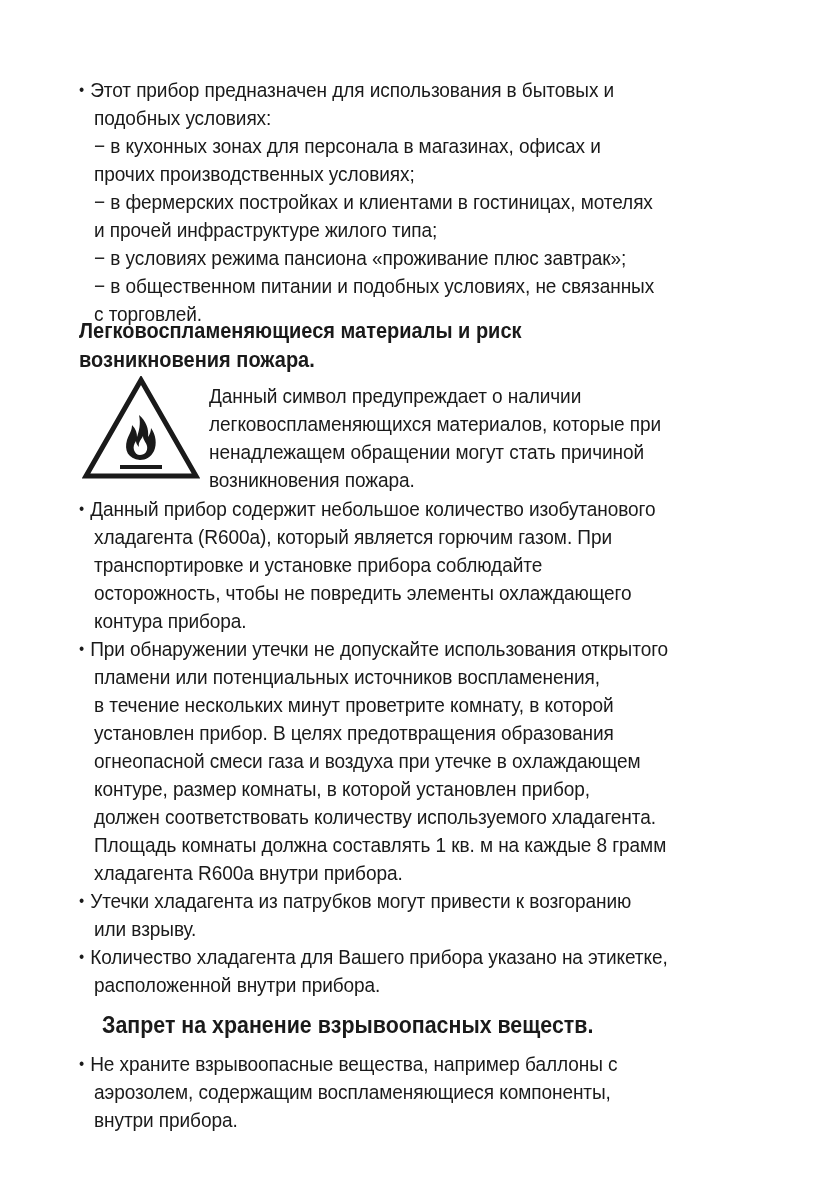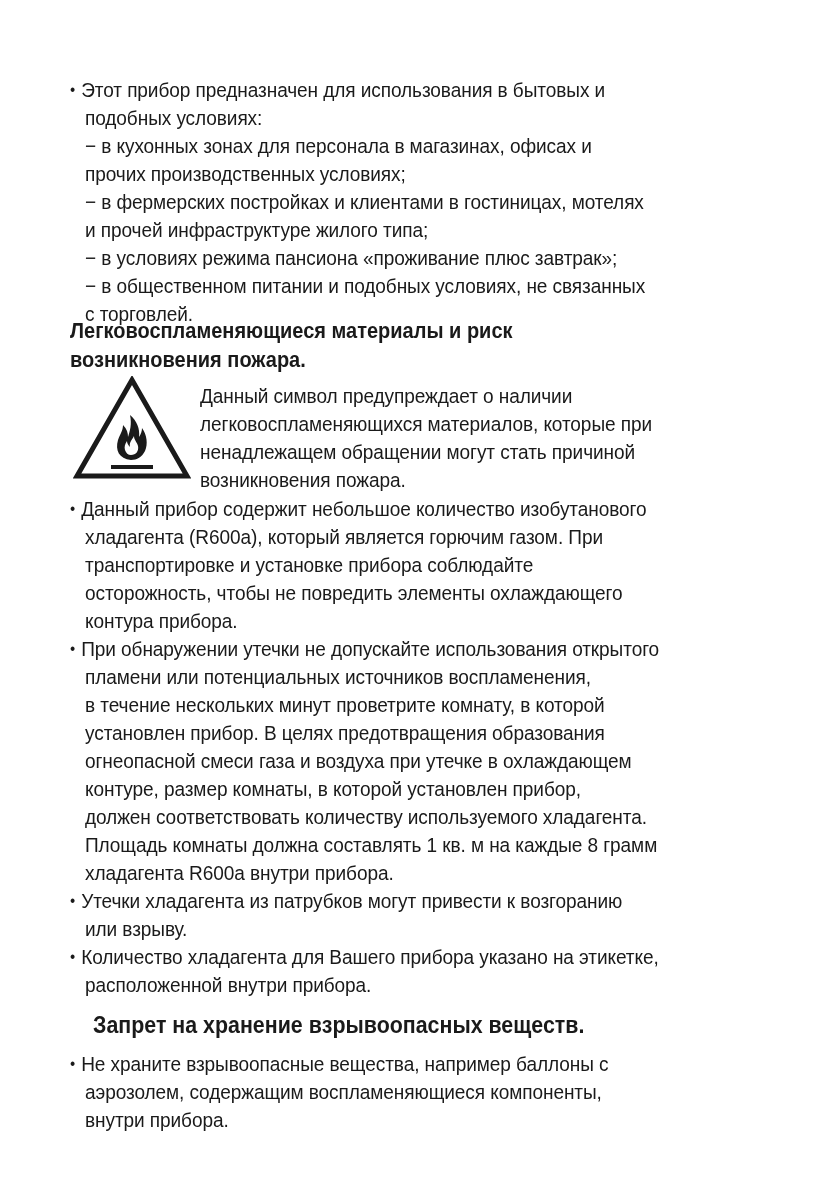--- a/index.html
+++ b/index.html
@@ -1,18 +1,18 @@
 <!DOCTYPE html>
 <html><head>
 <meta charset="utf-8">
 <style>
   html, body { margin: 0; padding: 0; background: #ffffff; }
   body { width: 839px; height: 1191px; position: relative; overflow: hidden;
          font-family: "Liberation Sans", sans-serif; color: #1a1a1a; }
-  .page { position: absolute; left: 7px; top: 0; width: 670px; height: 1191px; }
+  .page { position: absolute; left: 16px; top: 0; width: 670px; height: 1191px; }
   .line { position: absolute; white-space: nowrap; font-size: 20.5px; line-height: 28px;
           transform-origin: left top; transform: scaleX(0.93); letter-spacing: -0.1px; }
   .heading { position: absolute; white-space: nowrap; font-weight: bold; font-size: 21.5px;
              line-height: 30px; transform-origin: left top; transform: scaleX(0.93); }
   .heading.h2 { font-size: 23px; }
   .bullet { display: inline-block; width: 12px; font-size: 16px; vertical-align: 2px; }
   .warning-icon { position: absolute; left: 66px; top: 376px; width: 118px; height: 104px; }
 </style>
 </head>
 <body>

